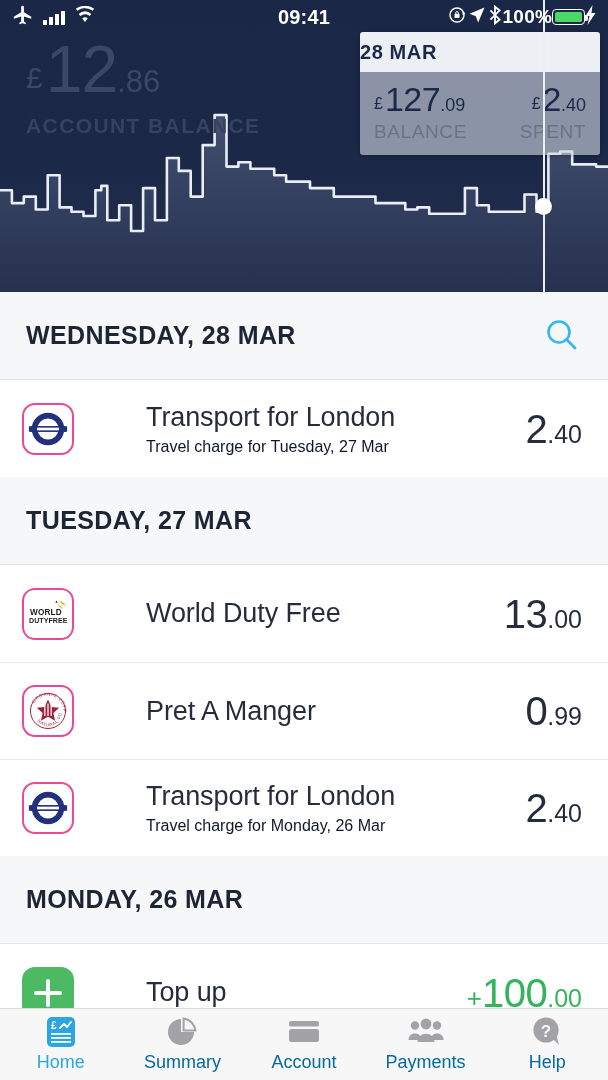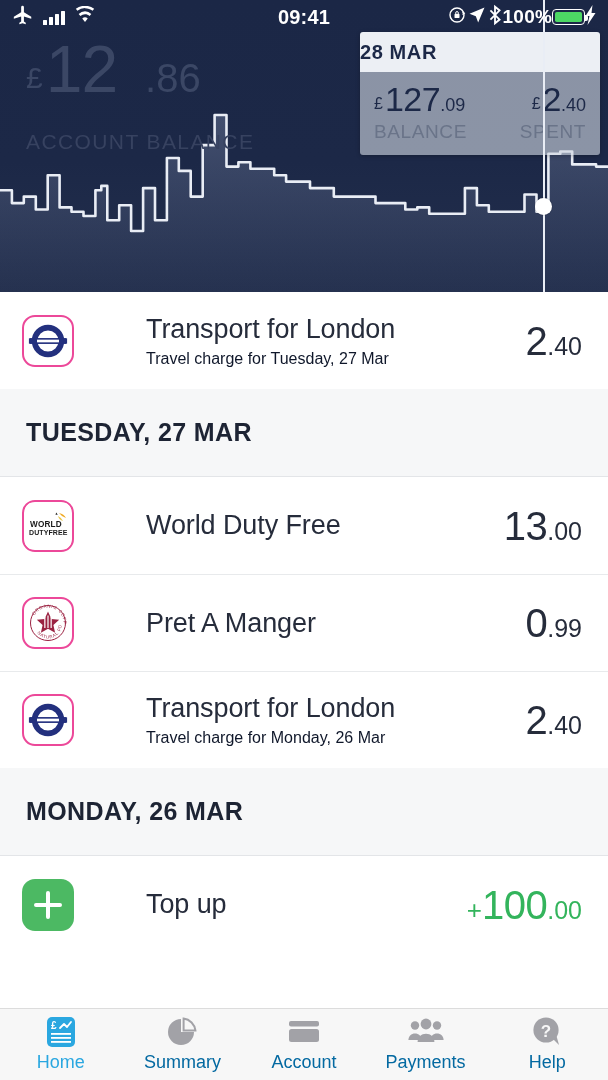--- a/index.html
+++ b/index.html
@@ -49,24 +49,24 @@
   .battery span { display:block; height:100%; width:100%; background:#4cd864; border-radius:1.8px; }
 
   
   .balance-block { position: absolute; left: 26px; top: 36px; z-index: 5; }
   .balance-amt {
     color: #3b4765; line-height: 1; display: flex; align-items: baseline;
     font-weight: 300; white-space: nowrap;
   }
   .balance-amt .cur { font-size: 30px; margin-right: 3px; position: relative; top: -4px;}
   .balance-amt .int { font-size: 66px; letter-spacing: -1px; }
-  .balance-amt .dec { font-size: 40px; margin-left: 28px; }
+  .balance-amt .dec { font-size: 31px; }
   .balance-label {
-    color: #374260; font-size: 21px; letter-spacing: 1.4px; margin-top: 28px;
-    font-weight: 400;
+    color: #374260; font-size: 21px; letter-spacing: 1.4px; margin-top: 12px;
+    font-weight: 700;
   }
 
   
   .popover {
     position: absolute; left: 360px; top: 32px; width: 240px;
     border-radius: 3px; overflow: hidden; z-index: 12;
     box-shadow: 0 1px 4px rgba(0,0,0,.25);
   }
   .popover-head {
     background: #eceff4; color: #1c2847; text-align: left;
@@ -254,20 +254,29 @@
         <span>
           <svg width="13" height="20" viewBox="0 0 12 20" fill="#fff">
               <path d="M7 0L0 11h4l-2 9 8-12H6z"></path>
             </svg>
         </span>
       </div>
     </div>
   </div>
 
   <div class="list" id="list">
+      <div class="day-header">
+        <div class="title">WEDNESDAY, 28 MAR</div>
+        <div class="search-btn">
+          <svg width="40" height="40" viewBox="0 0 40 40">
+            <circle cx="17" cy="16" r="10.5" fill="none" stroke="#35b8ef" stroke-width="2.6"></circle>
+            <line x1="24.6" y1="23.6" x2="33" y2="32" stroke="#35b8ef" stroke-width="2.8" stroke-linecap="round"></line>
+          </svg>
+        </div>
+      </div>
       <div class="txn">
         <div class="txn-logo">
           <div class="tile">
             <svg width="42" height="42" viewBox="0 0 44 44">
               <circle cx="22" cy="22" r="14" fill="none" stroke="#23307e" stroke-width="6"></circle>
               <rect x="3" y="19" width="38" height="6" fill="#23307e"></rect>
               <rect x="9.5" y="20.3" width="25" height="3.4" fill="#ffffff"></rect>
               <rect x="3" y="19" width="38" height="6" fill="none"></rect>
               <rect x="2" y="19.2" width="40" height="5.6" fill="#23307e"></rect>
               <rect x="10.5" y="20.6" width="23" height="2.8" fill="#fff"></rect>

